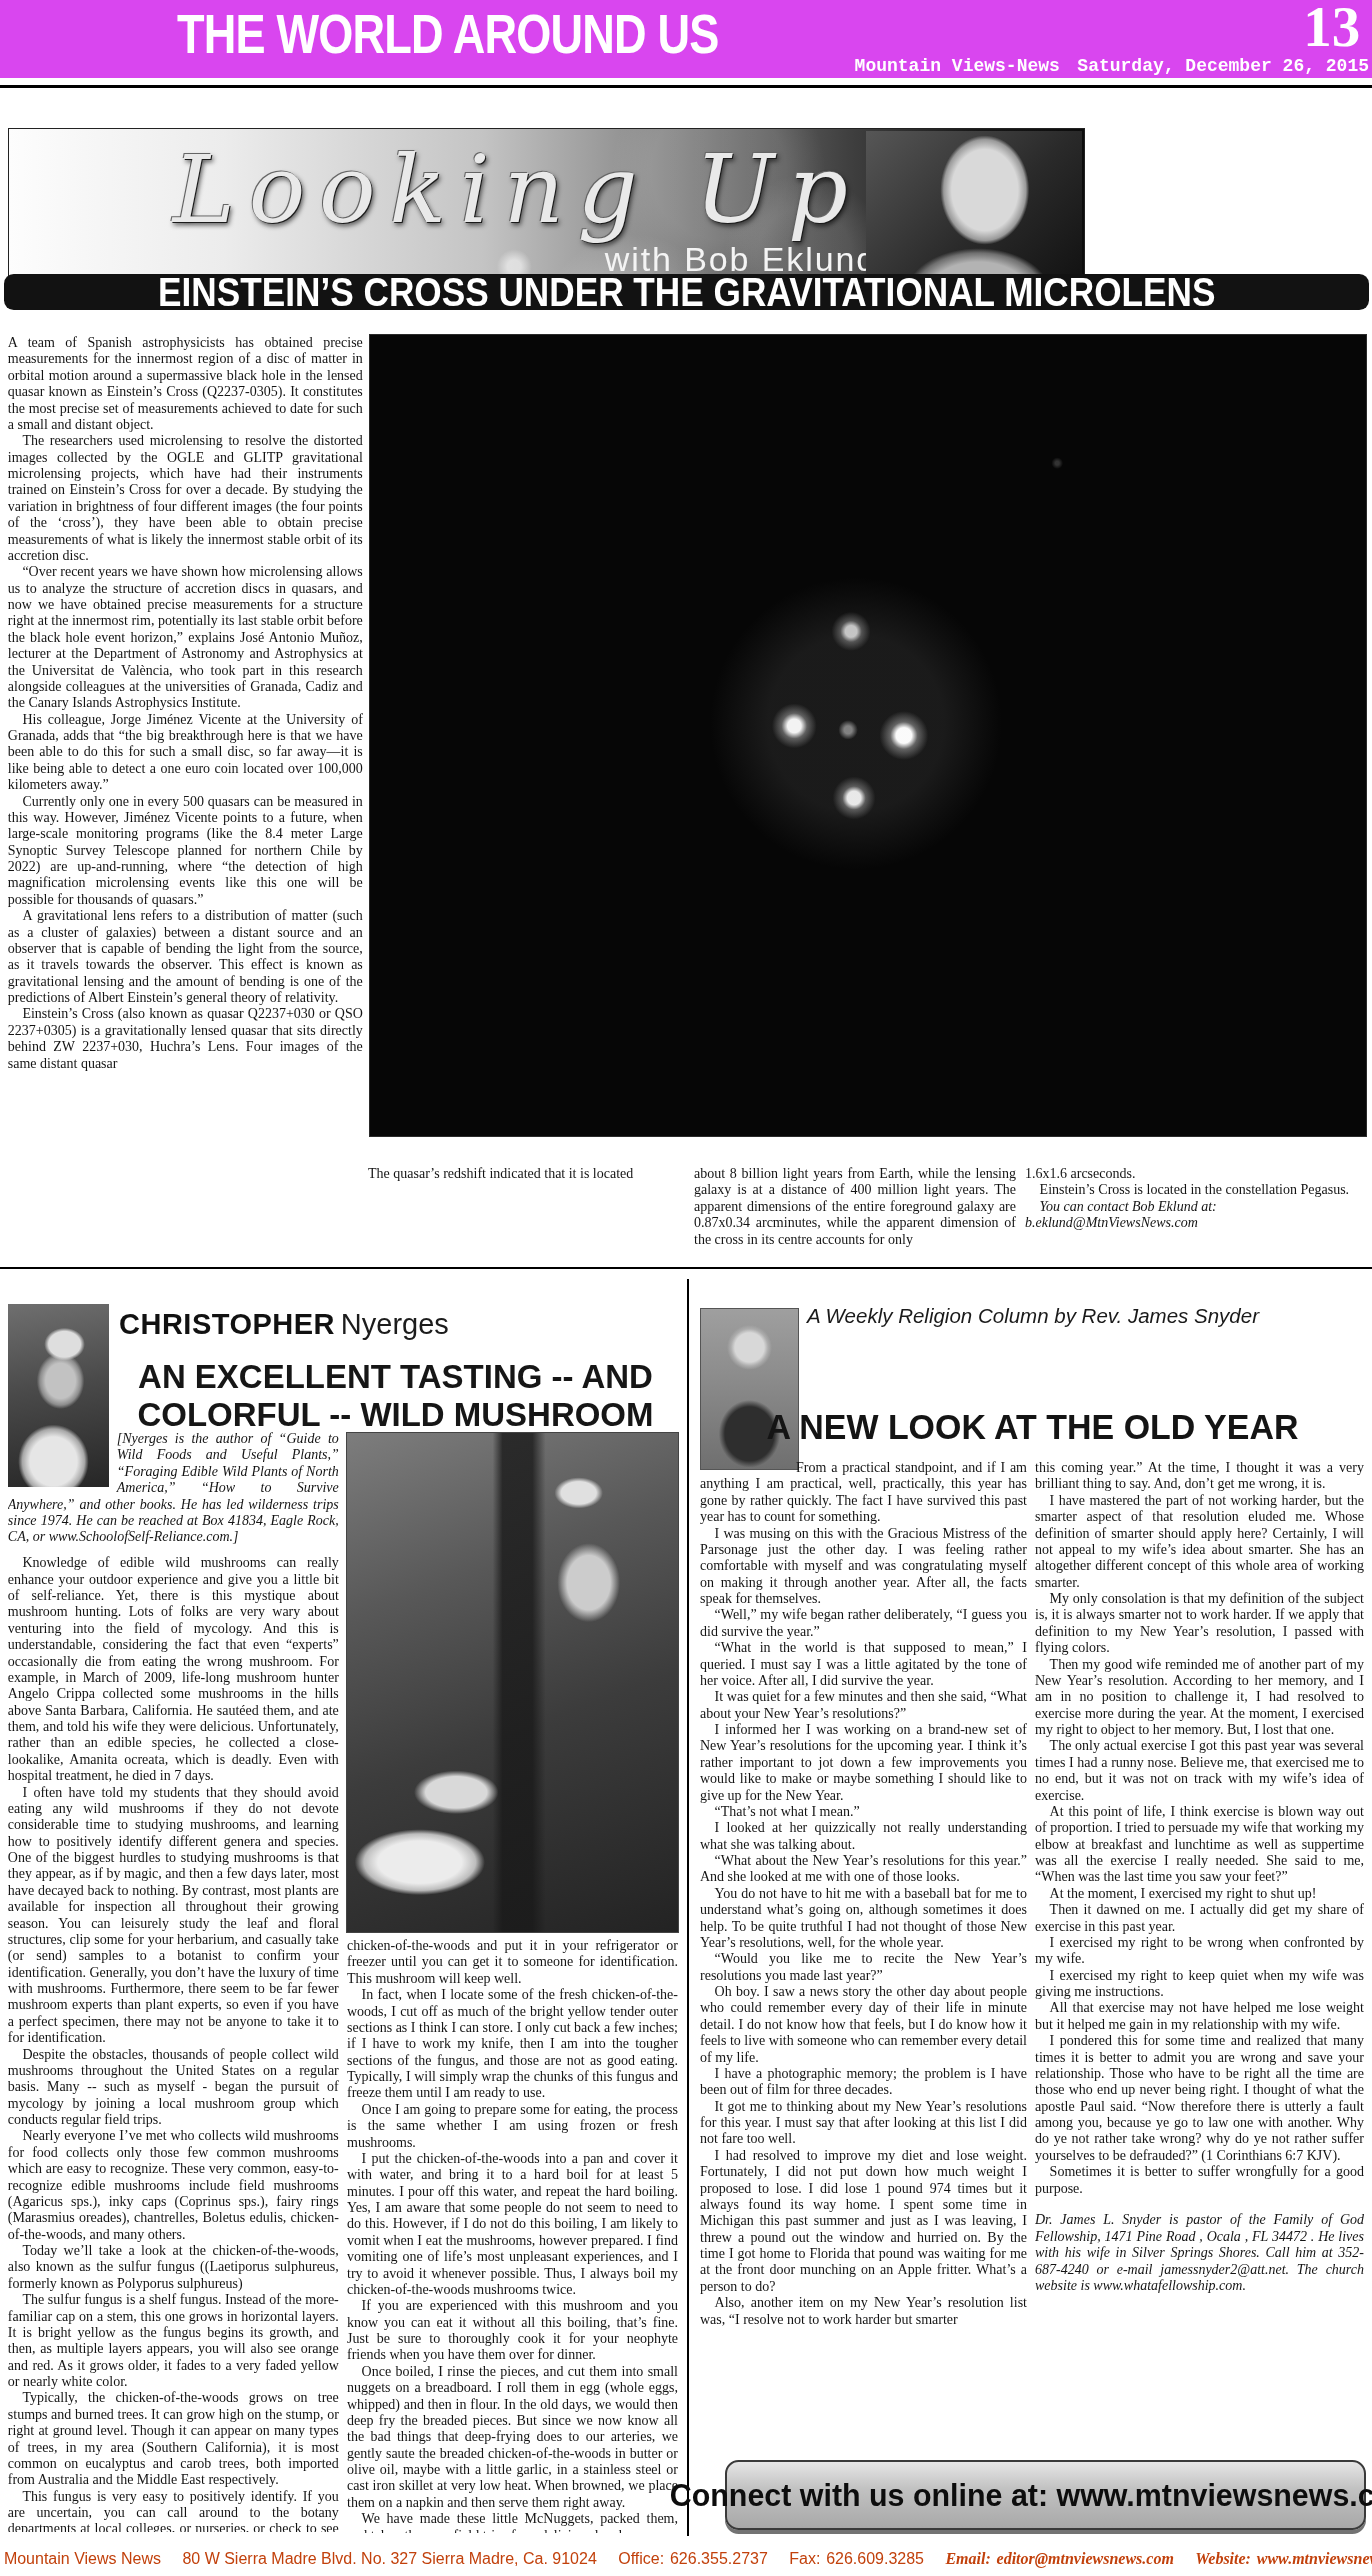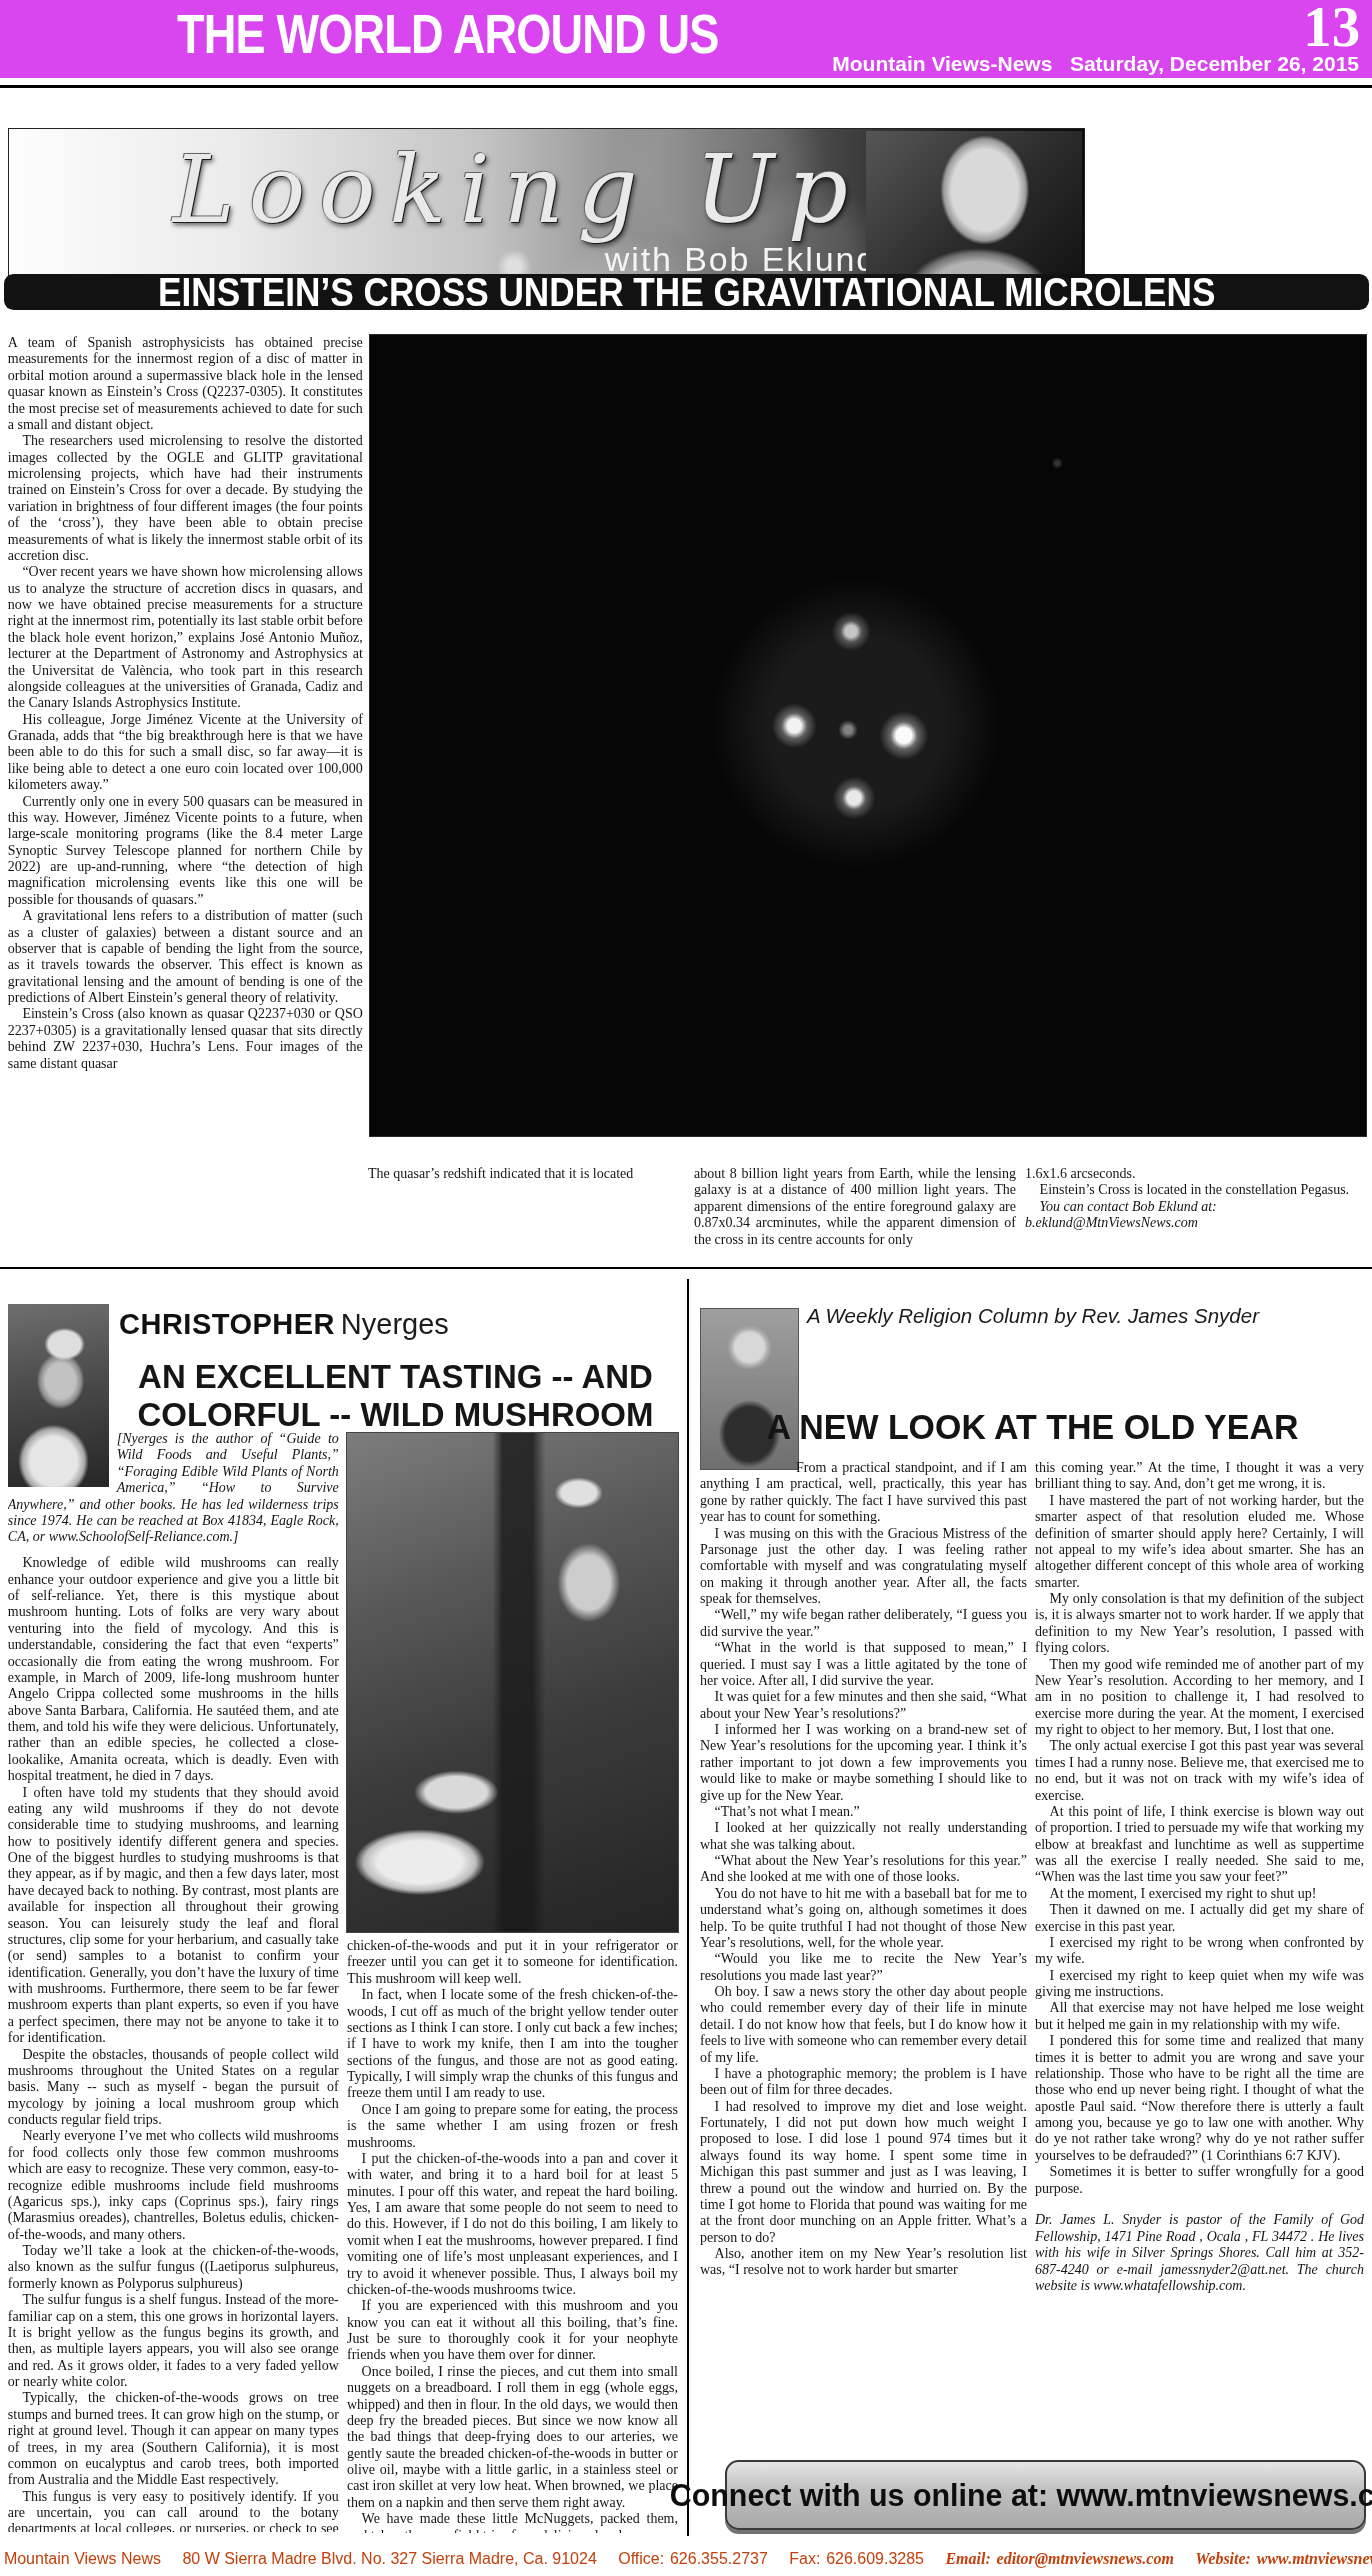--- a/index.html
+++ b/index.html
@@ -11,21 +11,21 @@
   .abs { position:absolute; }
 
   
   .masthead { left:0; top:0; width:1372px; height:78px; background:#d946ef; color:#fff; }
   .masthead-title {
     position:absolute; left:177px; top:1.9px; font-family:"Liberation Sans",sans-serif;
     font-weight:bold; font-size:55px; letter-spacing:-1px; transform:scaleX(.82);
     transform-origin:left center; white-space:nowrap;
   }
   .masthead-page { position:absolute; right:11.7px; top:-5.8px; font-family:"Liberation Serif",serif; font-weight:bold; font-size:57px; }
-  .masthead-date { position:absolute; right:13px; bottom:1.9px; font-family:Liberation Sans, sans-serif; font-weight:bold; font-size:21px; white-space:nowrap; }
+  .masthead-date { position:absolute; right:3px; bottom:1.9px; font-family:Liberation Mono, monospace; font-weight:bold; font-size:18px; white-space:nowrap; }
   .masthead-date span { margin-left:17.5px; }
   .rule-top { left:0; top:85px; width:1372px; height:2.9px; background:#000; }
 
   
   .banner {
     left:7.8px; top:96px; width:1077px; height:170px; overflow:hidden; border:1px solid #222;
     background:
       radial-gradient(circle at 47% 82%, rgba(255,255,255,.55) 0 6.8px, transparent 17.5px),
       radial-gradient(circle at 58% 118%, rgba(255,255,255,.16) 0 58px, transparent 93px),
       radial-gradient(circle at 66% 25%, rgba(255,255,255,.10) 0 68px, transparent 107px),
@@ -254,20 +254,21 @@
     <p class="para">“What in the world is that supposed to mean,” I queried. I must say I was a little agitated by the tone of her voice. After all, I did survive the year.</p>
     <p class="para">It was quiet for a few minutes and then she said, “What about your New Year’s resolutions?”</p>
     <p class="para">I informed her I was working on a brand-new set of New Year’s resolutions for the upcoming year. I think it’s rather important to jot down a few improvements you would like to make or maybe something I should like to give up for the New Year.</p>
     <p class="para">“That’s not what I mean.”</p>
     <p class="para">I looked at her quizzically not really understanding what she was talking about.</p>
     <p class="para">“What about the New Year’s resolutions for this year.” And she looked at me with one of those looks.</p>
     <p class="para">You do not have to hit me with a baseball bat for me to understand what’s going on, although sometimes it does help. To be quite truthful I had not thought of those New Year’s resolutions, well, for the whole year.</p>
     <p class="para">“Would you like me to recite the New Year’s resolutions you made last year?”</p>
     <p class="para">Oh boy. I saw a news story the other day about people who could remember every day of their life in minute detail. I do not know how that feels, but I do know how it feels to live with someone who can remember every detail of my life.</p>
     <p class="para">I have a photographic memory; the problem is I have been out of film for three decades.</p>
+    <p class="para">It got me to thinking about my New Year’s resolutions for this year. I must say that after looking at this list I did not fare too well.</p>
     <p class="para">I had resolved to improve my diet and lose weight. Fortunately, I did not put down how much weight I proposed to lose. I did lose 1 pound 974 times but it always found its way home. I spent some time in Michigan this past summer and just as I was leaving, I threw a pound out the window and hurried on. By the time I got home to Florida that pound was waiting for me at the front door munching on an Apple fritter. What’s a person to do?</p>
     <p class="para">Also, another item on my New Year’s resolution list was, “I resolve not to work harder but smarter</p>
   </div>
 <div class="abs coltext pastor-col2">
   <div class="no-first-indent">
       <p class="para">this coming year.” At the time, I thought it was a very brilliant thing to say. And, don’t get me wrong, it is.</p>
       <p class="para">I have mastered the part of not working harder, but the smarter aspect of that resolution eluded me. Whose definition of smarter should apply here? Certainly, I will not appeal to my wife’s idea about smarter. She has an altogether different concept of this whole area of working smarter.</p>
       <p class="para">My only consolation is that my definition of the subject is, it is always smarter not to work harder. If we apply that definition to my New Year’s resolution, I passed with flying colors.</p>
       <p class="para">Then my good wife reminded me of another part of my New Year’s resolution. According to her memory, and I am in no position to challenge it, I had resolved to exercise more during the year. At the moment, I exercised my right to object to her memory. But, I lost that one.</p>
       <p class="para">The only actual exercise I got this past year was several times I had a runny nose. Believe me, that exercised me to no end, but it was not on track with my wife’s idea of exercise.</p>

